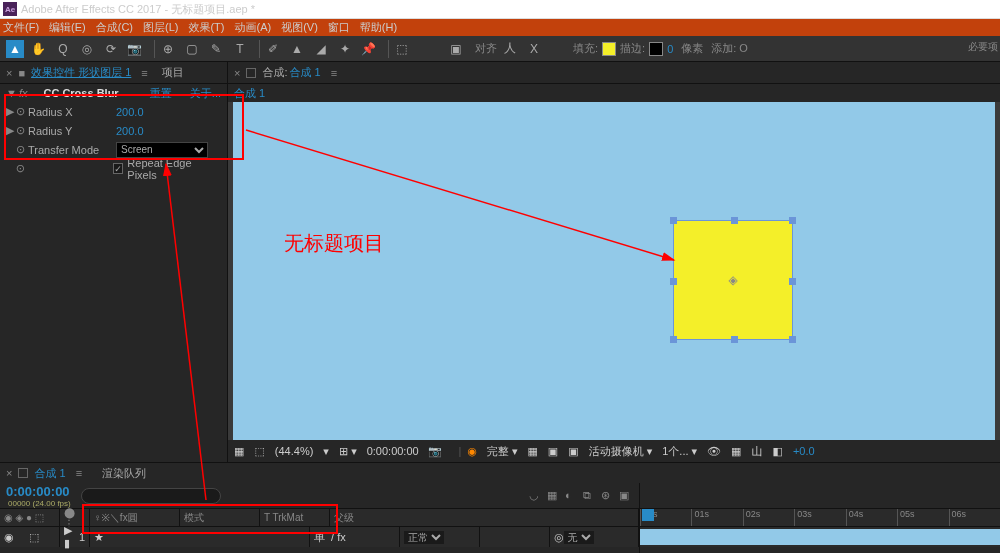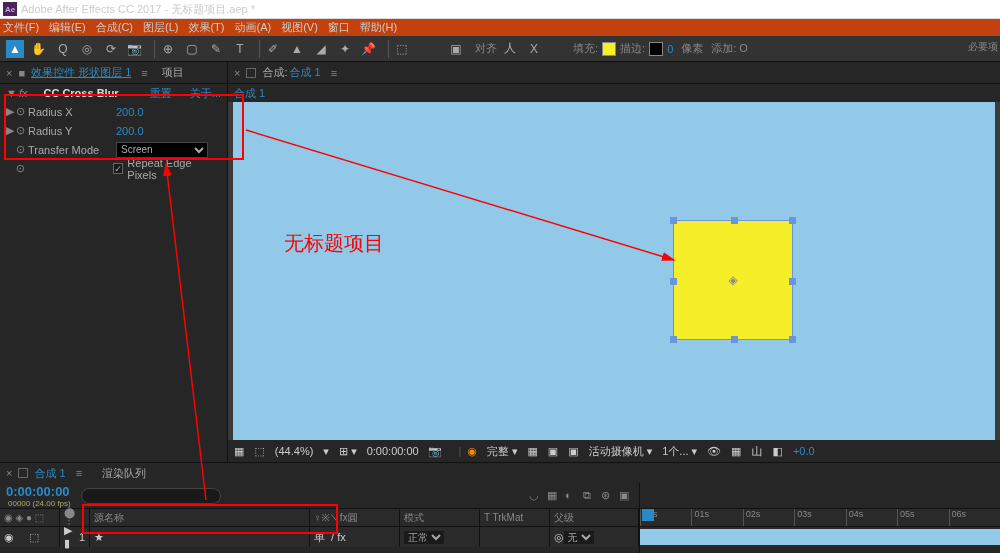--- a/index.html
+++ b/index.html
@@ -245,21 +245,20 @@
           <span>▦</span>
           <span>◐</span>
           <span>⧉</span>
           <span>⊛</span>
           <span>▣</span>
         </div>
       </div>
       <div class="tlcolumns">
         <div class="col" style="width:60px">◉ ◈ ● ⬚</div>
         <div class="col" style="width:30px">⬤ ⋮</div>
-        <div class="col" style="width:220px">源名称</div>
         <div class="col" style="width:90px">♀※＼fx圓</div>
         <div class="col" style="width:80px">模式</div>
         <div class="col" style="width:70px">T  TrkMat</div>
         <div class="col" style="flex:1">父级</div>
       </div>
       <div class="tllayer">
         <div class="cell" style="width:60px">◉ &nbsp; &nbsp; ⬚</div>
         <div class="cell" style="width:30px">▶ ▮ <span>1</span></div>
         <div class="cell" style="width:220px">
             <span style="margin-right:4px">★</span>

